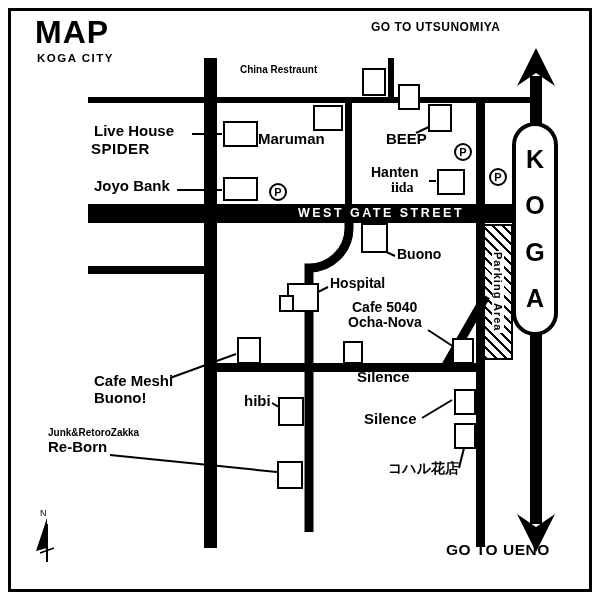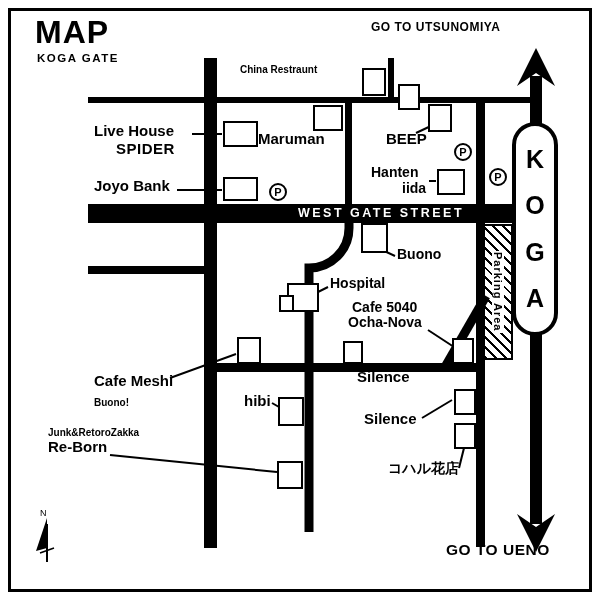--- a/index.html
+++ b/index.html
@@ -114,40 +114,40 @@
     <span>P</span>
   </div>
   <div class="p-circle" style="left:454px;top:143px;">
     <span>P</span>
   </div>
   <div class="p-circle" style="left:489px;top:168px;">
     <span>P</span>
   </div>
 
   <div class="lbl" style="left:35px;top:16px;font-size:32px;font-weight:900;letter-spacing:1px;">MAP</div>
-  <div class="lbl" style="left:37px;top:52px;font-size:11.5px;letter-spacing:1.5px;">KOGA GATE</div>
+  <div class="lbl" style="left:37px;top:52px;font-size:11.5px;letter-spacing:1.5px;">KOGA CITY</div>
   <div class="lbl" style="left:371px;top:21px;font-size:12px;font-weight:700;letter-spacing:0.5px;">GO TO UTSUNOMIYA</div>
   <div class="lbl" style="left:446px;top:542px;font-size:15.5px;font-weight:800;letter-spacing:0.5px;">GO TO UENO</div>
 
   <div class="wgs-text">WEST GATE STREET</div>
 
   <div class="lbl" style="left:240px;top:65px;font-size:10px;">China Restraunt</div>
   <div class="lbl" style="left:94px;top:123px;font-size:15px;">Live House</div>
-  <div class="lbl" style="left:91px;top:141px;font-size:15px;letter-spacing:0.5px;margin-left:25px;">SPIDER</div>
+  <div class="lbl" style="left:91px;top:141px;font-size:15px;letter-spacing:0.5px;">SPIDER</div>
   <div class="lbl" style="left:258px;top:131px;font-size:15px;">Maruman</div>
   <div class="lbl" style="left:386px;top:131px;font-size:15px;">BEEP</div>
   <div class="lbl" style="left:94px;top:178px;font-size:15px;">Joyo Bank</div>
   <div class="lbl" style="left:371px;top:165px;font-size:14px;">Hanten</div>
-  <div class="lbl" style="left:402px;top:181px;font-size:14px;">iida</div>
+  <div class="lbl" style="left:391px;top:181px;font-size:14px;font-family:Liberation Serif, serif;">iida</div>
   <div class="lbl" style="left:397px;top:247px;font-size:14px;">Buono</div>
   <div class="lbl" style="left:330px;top:276px;font-size:14px;">Hospital</div>
   <div class="lbl" style="left:352px;top:300px;font-size:14px;text-align:center;">Cafe 5040</div>
   <div class="lbl" style="left:348px;top:315px;font-size:14px;">Ocha-Nova</div>
   <div class="lbl" style="left:94px;top:373px;font-size:15px;">Cafe Meshi</div>
-  <div class="lbl" style="left:94px;top:390px;font-size:10px;margin-top:8px;">Buono!</div>
+  <div class="lbl" style="left:94px;top:390px;font-size:15px;">Buono!</div>
   <div class="lbl" style="left:357px;top:369px;font-size:15px;">Silence</div>
   <div class="lbl" style="left:244px;top:393px;font-size:15px;">hibi</div>
   <div class="lbl" style="left:364px;top:411px;font-size:15px;">Silence</div>
   <div class="lbl" style="left:48px;top:428px;font-size:10px;">Junk&amp;RetoroZakka</div>
   <div class="lbl" style="left:48px;top:439px;font-size:15px;">Re-Born</div>
   <div class="lbl" style="left:388px;top:461px;font-size:14px;">コハル花店</div>
   <div class="lbl" style="left:40px;top:509px;font-size:9px;font-weight:normal;">N</div>
 
 </div>
 

